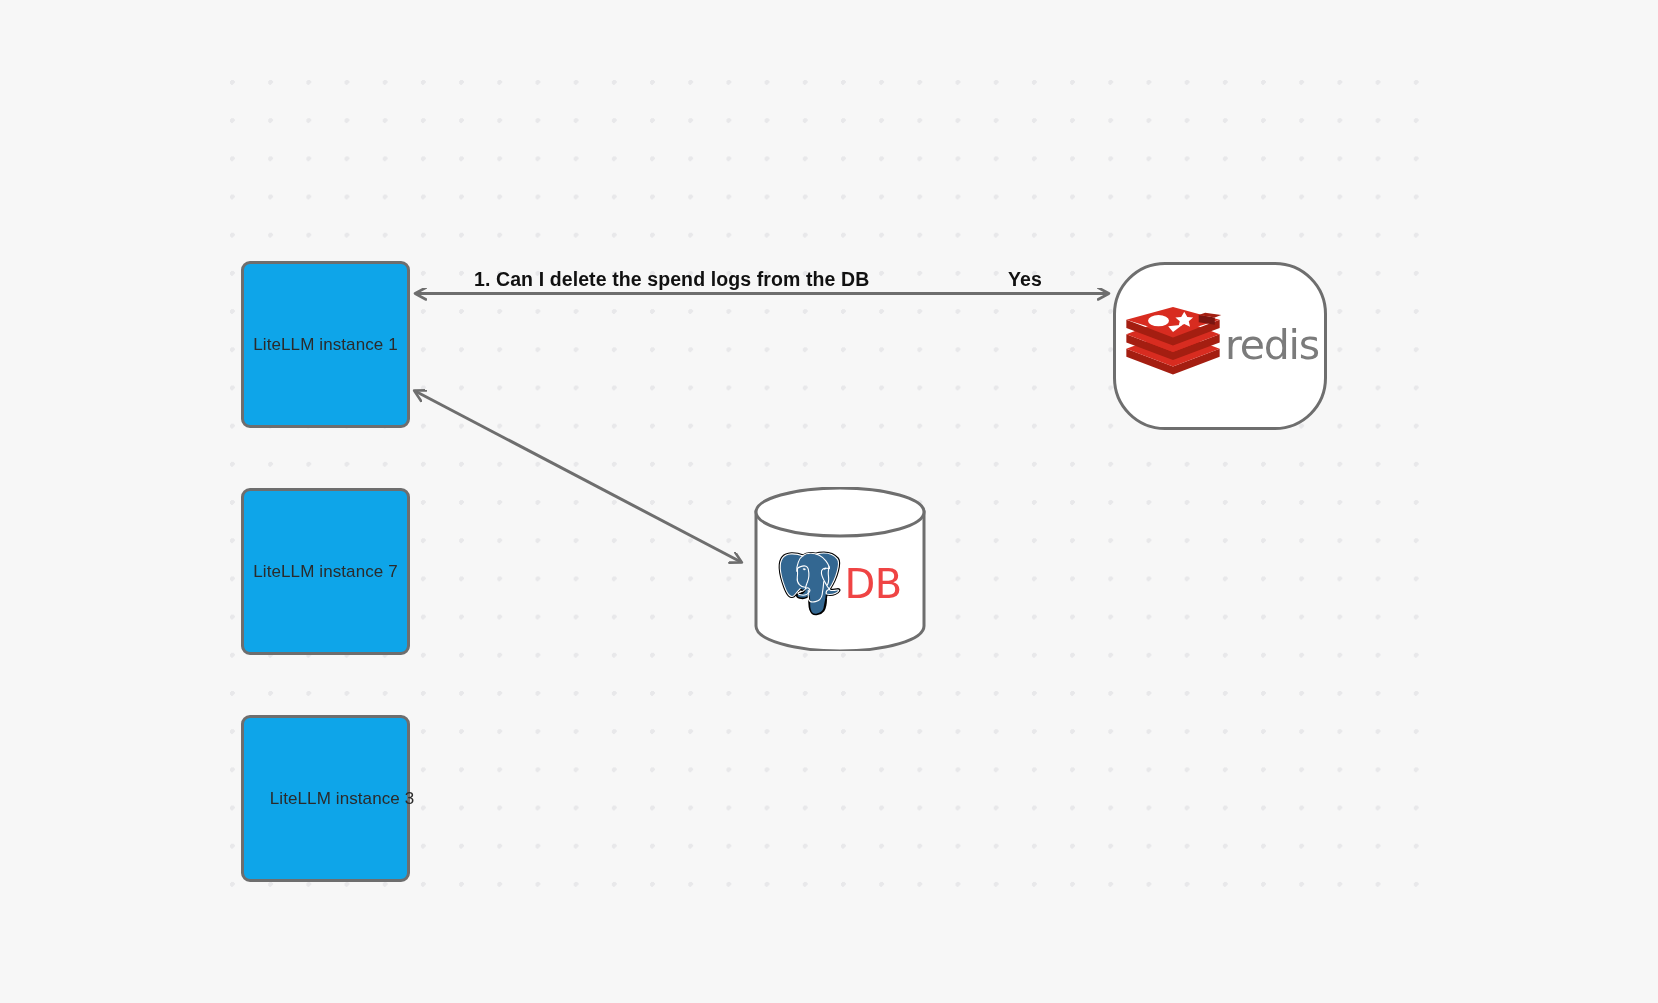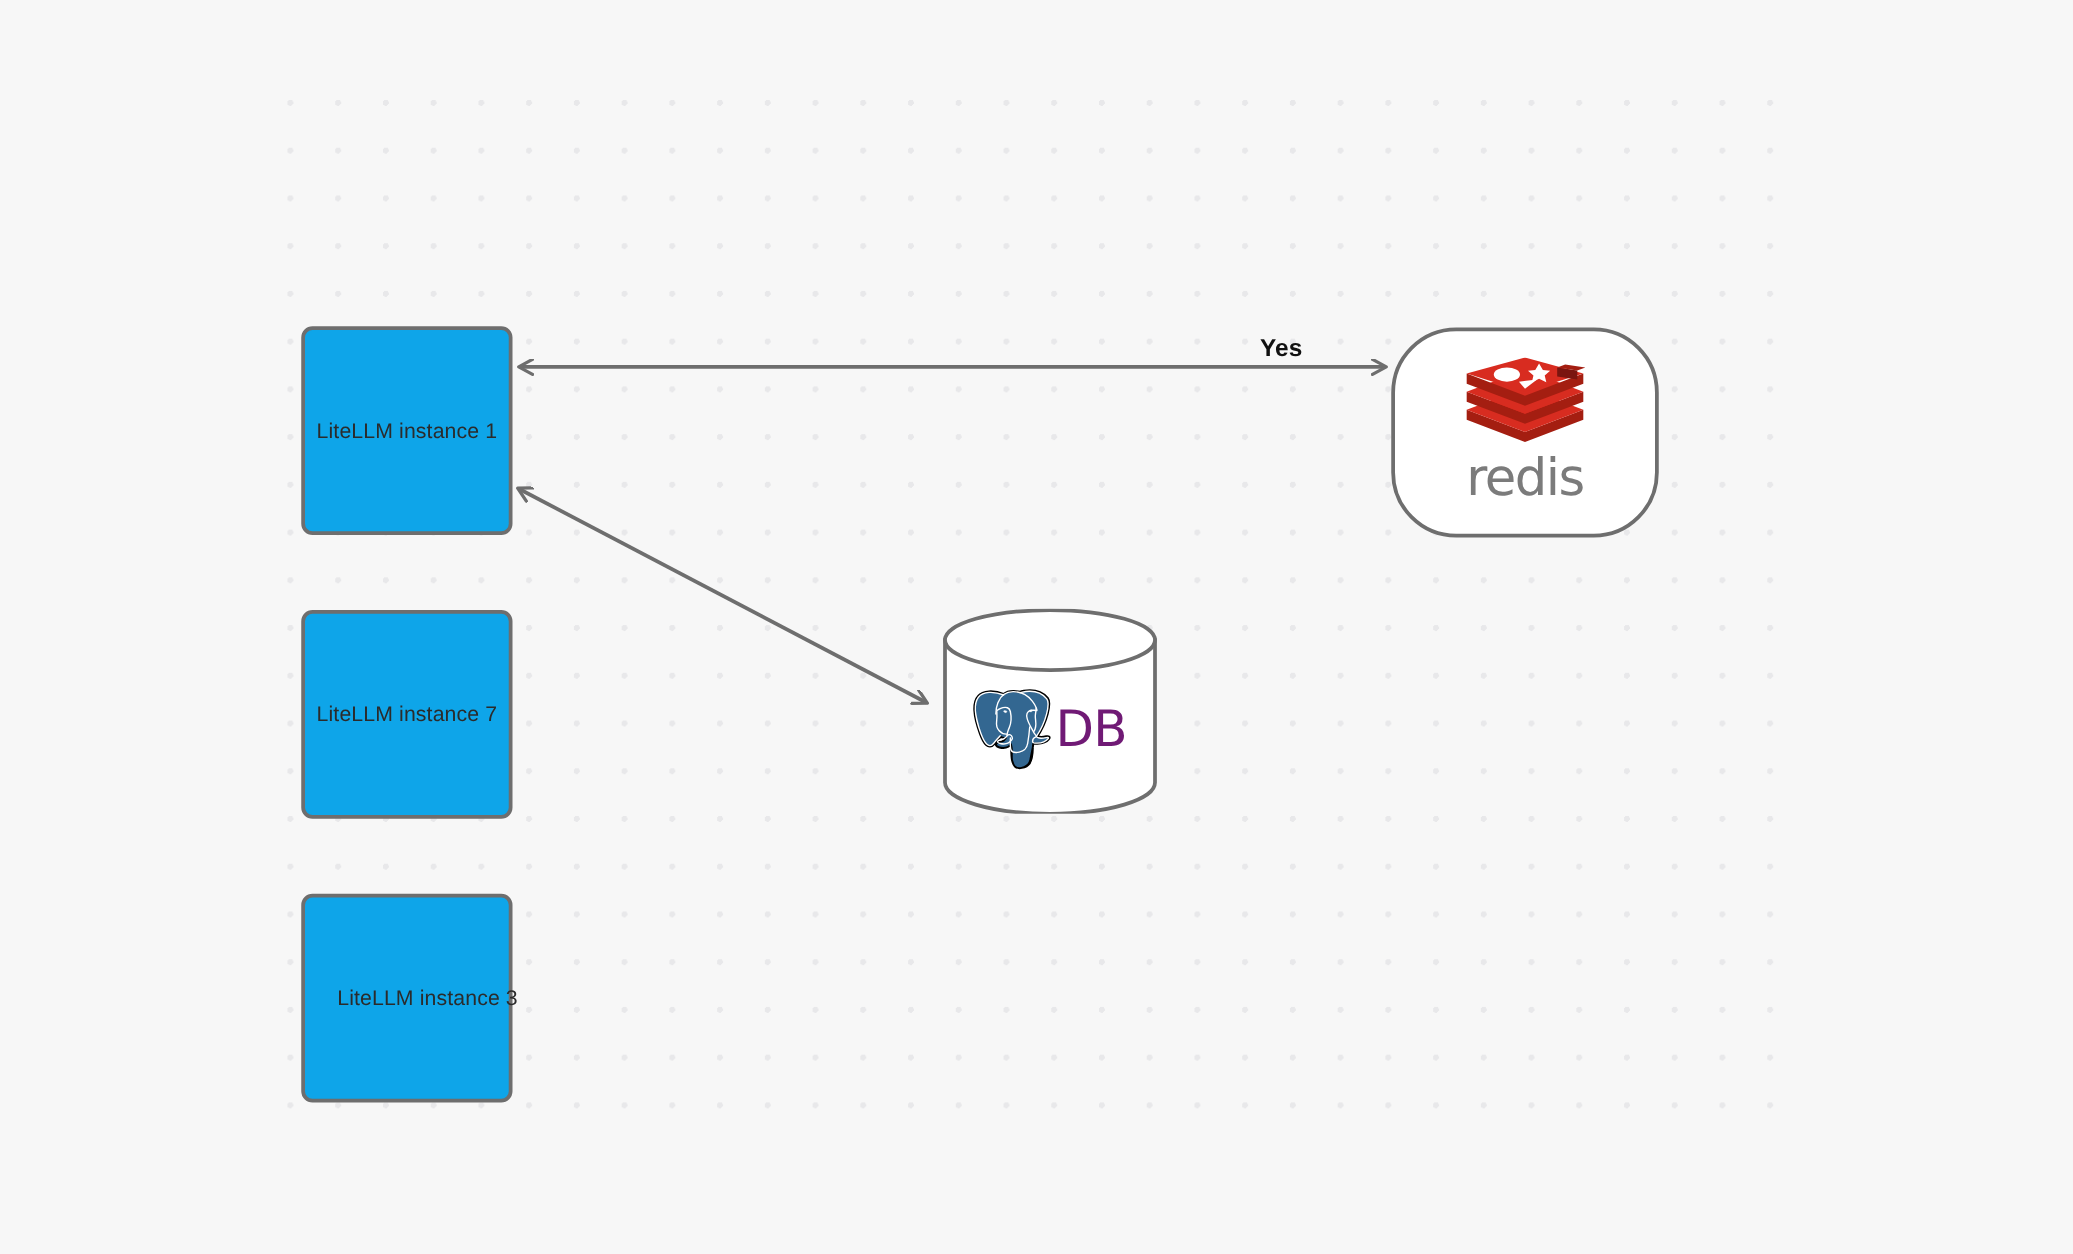--- a/index.html
+++ b/index.html
@@ -80,21 +80,21 @@
     border: 3px solid #6e6e6e;
     border-radius: 52px;
     box-sizing: border-box;
     display: flex;
     flex-direction: column;
     align-items: center;
     justify-content: center;
   }
   .redis-logo-wrap {
     display: flex;
-    flex-direction: column;
+    flex-direction: row;
     align-items: center;
     justify-content: center;
     gap: 0px;
     transform: translateY(-2px);
   }
   .redis-mark { width: 104px; height: 74px; display: block; }
   .redis-word {
     font-family: "DejaVu Sans", sans-serif;
     font-size: 41px;
     font-weight: 400;
@@ -122,21 +122,21 @@
     display: flex;
     align-items: center;
     justify-content: center;
     gap: 2px;
   }
   .pg-mark { width: 64px; height: 66px; display: block; }
   .db-word {
     font-family: "DejaVu Sans", sans-serif;
     font-size: 40px;
     font-weight: 400;
-    color: #701a75;
+    color: #ef4444;
     letter-spacing: -0.5px;
     line-height: 1;
   }
 
   
   .edge-label {
     position: absolute;
     font-family: "Liberation Sans", sans-serif;
     font-weight: bold;
     font-size: 19.5px;
@@ -169,20 +169,21 @@
     <g>
       <line x1="416" y1="293.5" x2="1108" y2="293.5" stroke="#6e6e6e" stroke-width="3" marker-start="url(#ah-left)" marker-end="url(#ah-right)"></line>
     </g>
 
       DB --&gt;
     <g>
       <line x1="415" y1="391" x2="741" y2="562" stroke="#6e6e6e" stroke-width="3" marker-start="url(#ah-left)" marker-end="url(#ah-right)"></line>
     </g>
   </svg>
 
+  <div class="edge-label" id="label-redis-1">1.  Can I delete the spend logs from the DB</div>
 
   <div class="edge-label" id="label-redis-yes">Yes</div>
 
 
   <div class="node-box" id="litellm-1">
     <span class="node-label">LiteLLM instance 1</span>
   </div>
 
   <div class="node-box" id="litellm-2">
     <span class="node-label">LiteLLM instance 7</span>

